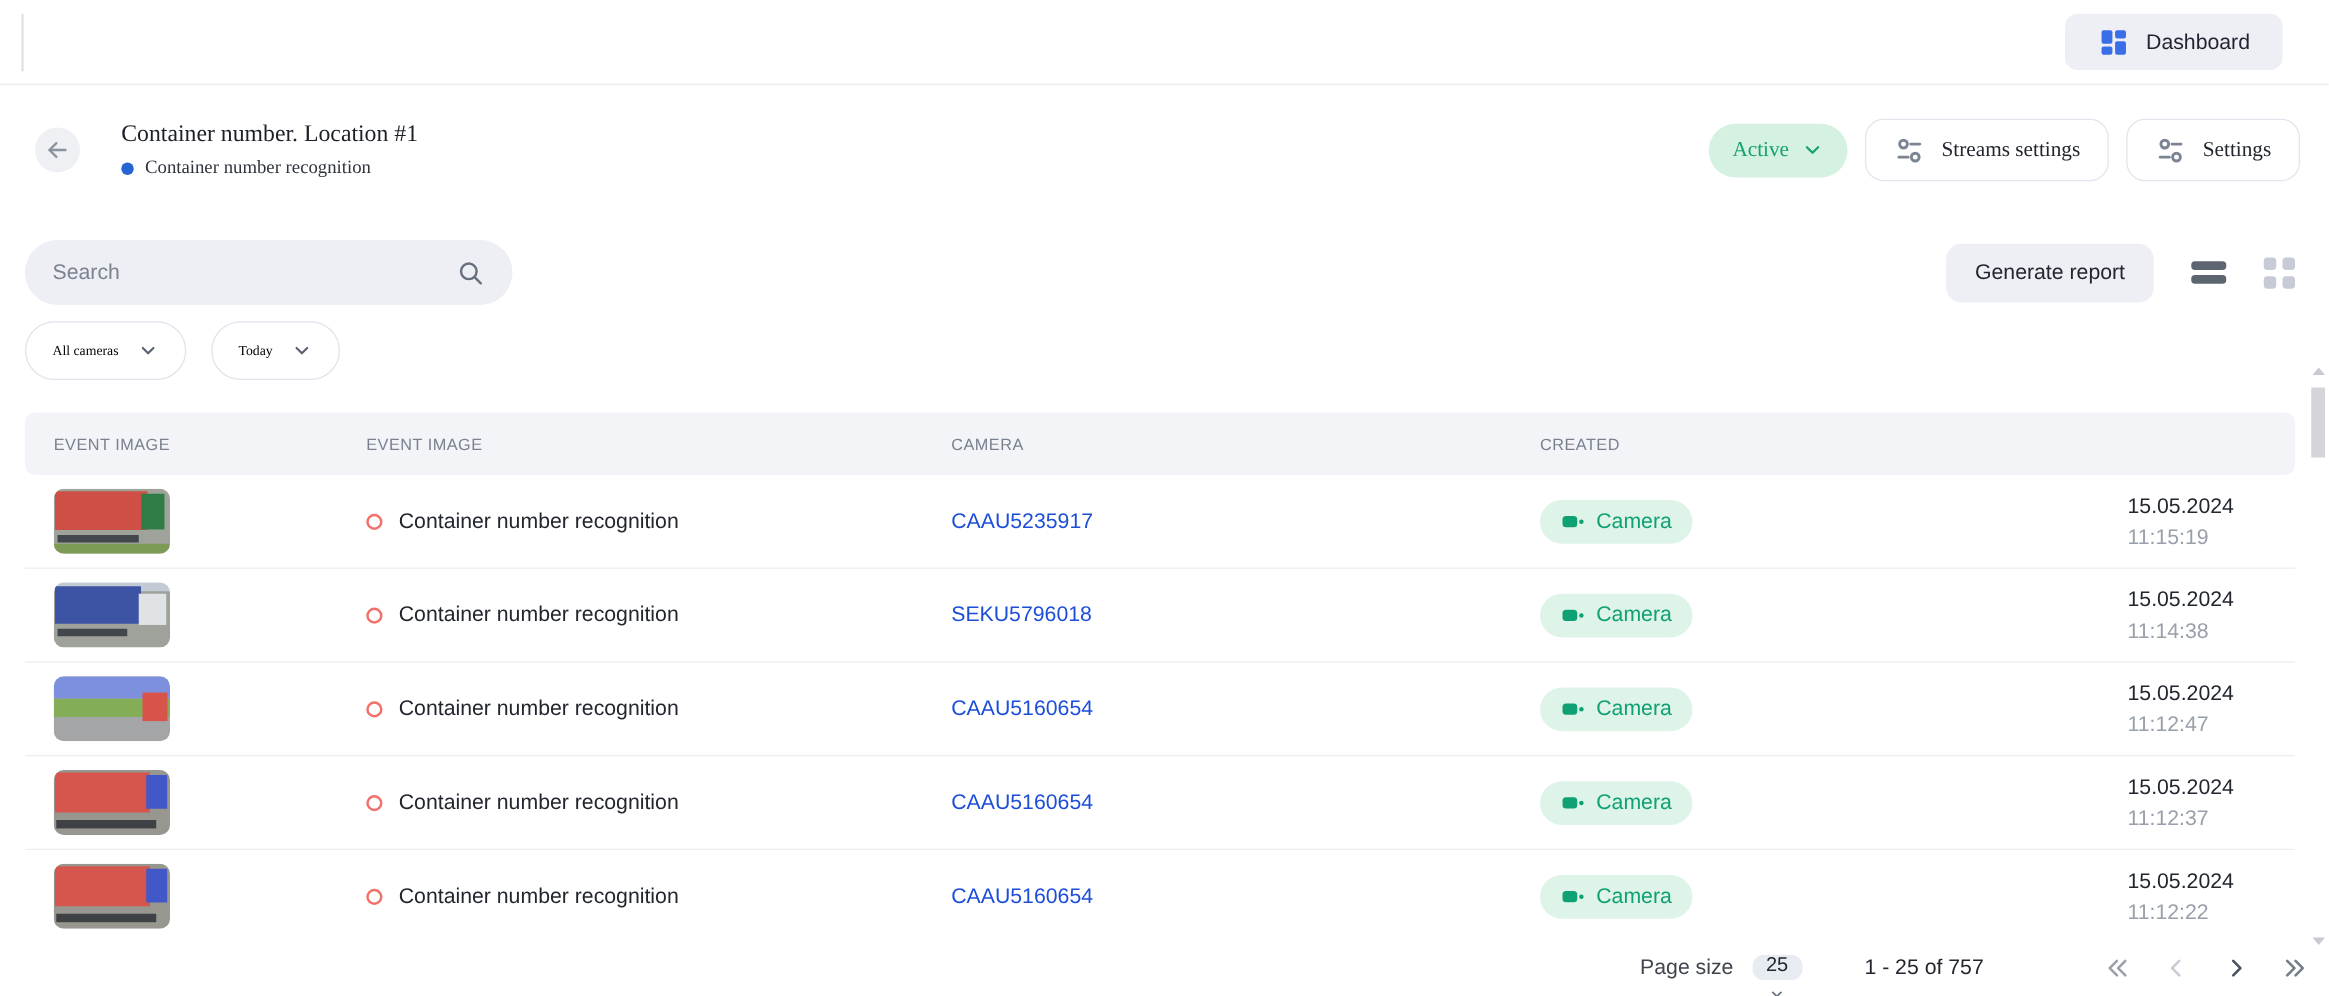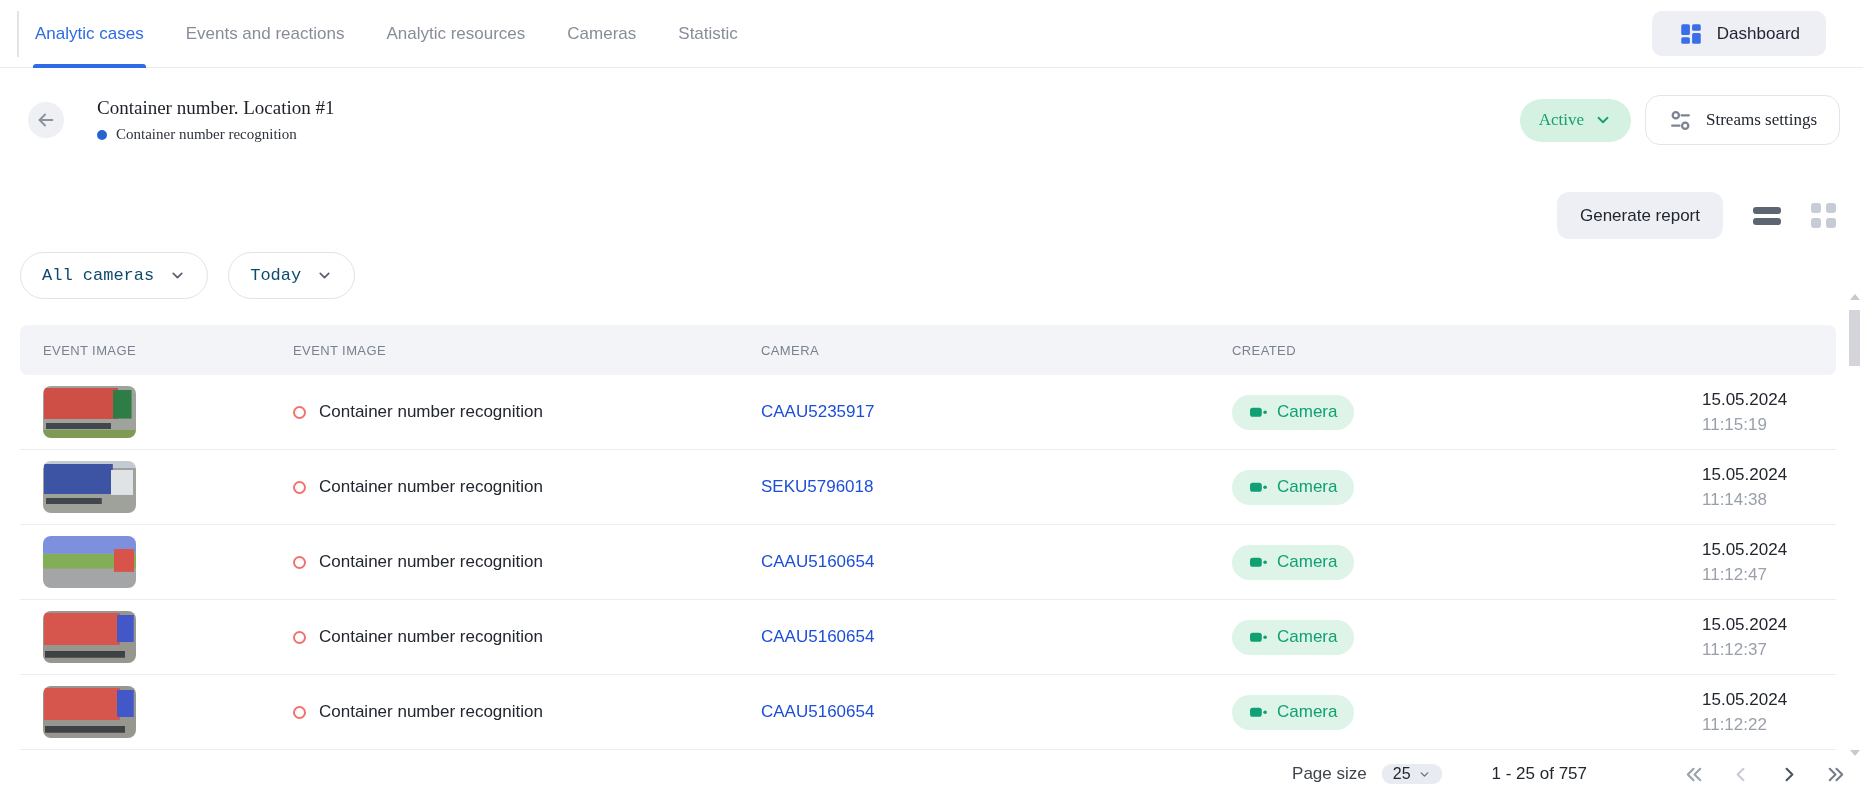--- a/index.html
+++ b/index.html
@@ -46,21 +46,21 @@
     font-size:17px; color:#22262e; cursor:pointer; font-family:inherit; }
   .icon-list { display:flex; flex-direction:column; gap:4px; cursor:pointer; }
   .icon-list i { width:28px; height:7px; border-radius:3px; background:#5d6570; }
   .icon-grid { display:grid; grid-template-columns:10px 10px; gap:5px; cursor:pointer; }
   .icon-grid i { width:10px; height:10px; border-radius:3px; background:#c6cbd5; }
 
   
   .filters { display:flex; gap:20px; margin:13px 24px 0 20px; }
   .filter-pill { display:flex; align-items:center; gap:15px; background:#fff;
     border:1px solid #dfe3ec; border-radius:24px; height:47px; padding:0 21px;
-    font-size:17px; color:#0c4a6e; cursor:pointer; font-family:Liberation Mono, monospace; }
+    font-size:11px; color:#000000; cursor:pointer; font-family:Liberation Serif, serif; }
 
   
   .table { margin:26px 27px 0 20px; width:1816px; }
   .grid-cols { display:grid; grid-template-columns:250px 468px 471px 470px 1fr;
     padding-left:23px; align-items:center; }
   .thead { background:#f3f4f8; border-radius:8px; height:50px; font-size:13px;
     color:#79818f; letter-spacing:.4px; }
   .trow { height:75px; border-bottom:1px solid #ebedf2; cursor:pointer; }
   .thumb { width:93px; height:52px; border-radius:8px; background-repeat:no-repeat; }
   .t-red-green { background-image:
@@ -93,44 +93,37 @@
   .cell-created .date { font-size:17px; color:#22262e; }
   .cell-created .time { font-size:17px; color:#99a0ab; margin-top:5px; }
 
   
   .footer { position:absolute; left:0; right:0; bottom:0; height:46px; background:#fff;
     display:flex; align-items:center; justify-content:flex-end; padding-right:16px;padding-left:24px; }
   .pagesize-group { display:flex; align-items:center; gap:15px; }
   .pagesize-label { font-size:17px; color:#3f444d; }
   .pagesize-pill { display:flex; align-items:center; gap:7px; background:#e9ebf2;
     border:none; border-radius:9px; height:20px; padding:0 11px; font-size:16px;
-    color:#22262e; cursor:pointer; font-family:inherit; }
+    color:#22262e; cursor:pointer; font-family:inherit;flex-direction:column; }
   .range-label { font-size:17px; color:#22262e; margin:0 96px 0 50px; }
   .pager { display:flex; align-items:center; gap:24px; }
   .pager svg { cursor:pointer; }
 
   
   .scrollbar { position:absolute; right:2px; top:294px; width:13px; height:462px; }
   .sb-arrow { width:0; height:0; border-left:5px solid transparent; border-right:5px solid transparent; margin:0 auto; }
   .sb-up { border-bottom:6px solid #c7cad0; }
   .sb-down { border-top:6px solid #c7cad0; position:absolute; bottom:0; left:0; right:0; margin:auto; }
   .sb-thumb { width:11px; height:56px; background:#d3d5da; margin:10px auto 0; }
 </style>
 </head>
 <body>
 
 <div class="topbar">
   <div class="left-divider"></div>
-  <div class="tabs">
-      <div class="tab active">Analytic cases</div>
-      <div class="tab">Events and reactions</div>
-      <div class="tab">Analytic resources</div>
-      <div class="tab">Cameras</div>
-      <div class="tab">Statistic</div>
-    </div>
   <button class="dashboard-btn">
     <span style="display:flex;">
       <svg width="26" height="26" viewBox="0 0 24 24" fill="#3a6ee8">
         <rect x="3" y="3" width="8" height="10" rx="1.5"></rect>
         <rect x="3" y="15" width="8" height="6" rx="1.5"></rect>
         <rect x="13" y="3" width="8" height="6" rx="1.5"></rect>
         <rect x="13" y="11" width="8" height="10" rx="1.5"></rect>
       </svg>
     </span>
     <span>Dashboard</span>
@@ -166,24 +159,44 @@
       <span style="display:flex;">
         <svg width="25" height="25" viewBox="0 0 24 24" fill="none" stroke="#7b8492" stroke-width="2.2" stroke-linecap="round">
           <circle cx="7.5" cy="7" r="3"></circle>
             <path d="M13 7h7"></path>
             <path d="M4 17h7"></path>
             <circle cx="16.5" cy="17" r="3"></circle>
         </svg>
       </span>
       <span>Streams settings</span>
     </button>
+    <button class="btn-outline">
+      <span style="display:flex;">
+        <svg width="25" height="25" viewBox="0 0 24 24" fill="none" stroke="#7b8492" stroke-width="2.2" stroke-linecap="round">
+          <circle cx="7.5" cy="7" r="3"></circle>
+            <path d="M13 7h7"></path>
+            <path d="M4 17h7"></path>
+            <circle cx="16.5" cy="17" r="3"></circle>
+        </svg>
+      </span>
+      <span>Settings</span>
+    </button>
   </div>
 </div>
 
 <div class="toolbar">
+  <div class="search-box">
+    <input type="text" placeholder="Search" style="">
+    <span style="display:flex;">
+      <svg width="23" height="23" viewBox="0 0 24 24" fill="none" stroke="#68707e" stroke-width="2" stroke-linecap="round">
+        <circle cx="10.5" cy="10.5" r="6.5"></circle>
+          <path d="M15.3 15.3L20.5 20.5"></path>
+      </svg>
+    </span>
+  </div>
   <div class="toolbar-right">
     <button class="gen-btn">Generate report</button>
     <span class="icon-list">
         <i></i>
         <i></i>
       </span>
     <span class="icon-grid">
         <i></i>
         <i></i>
         <i></i>

